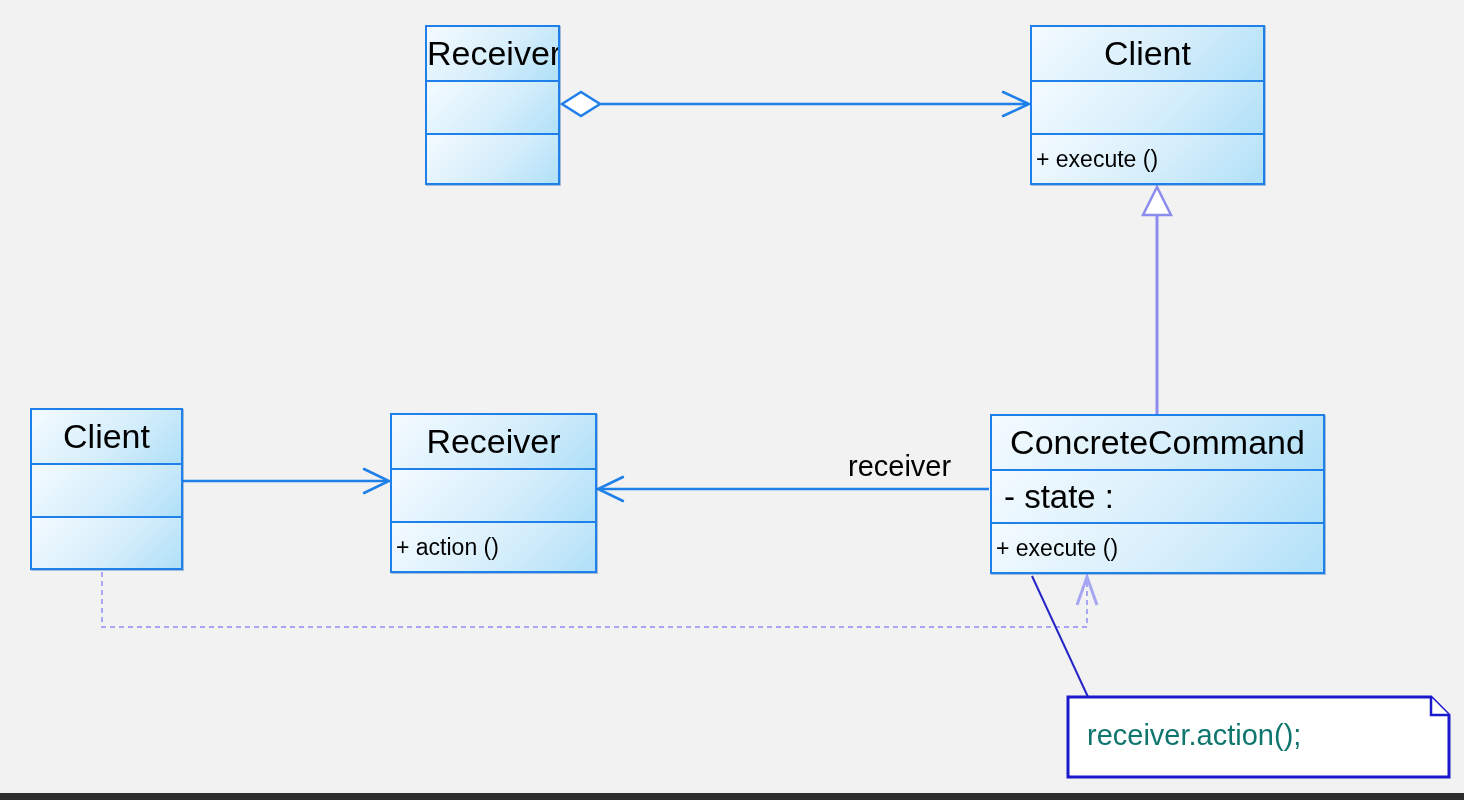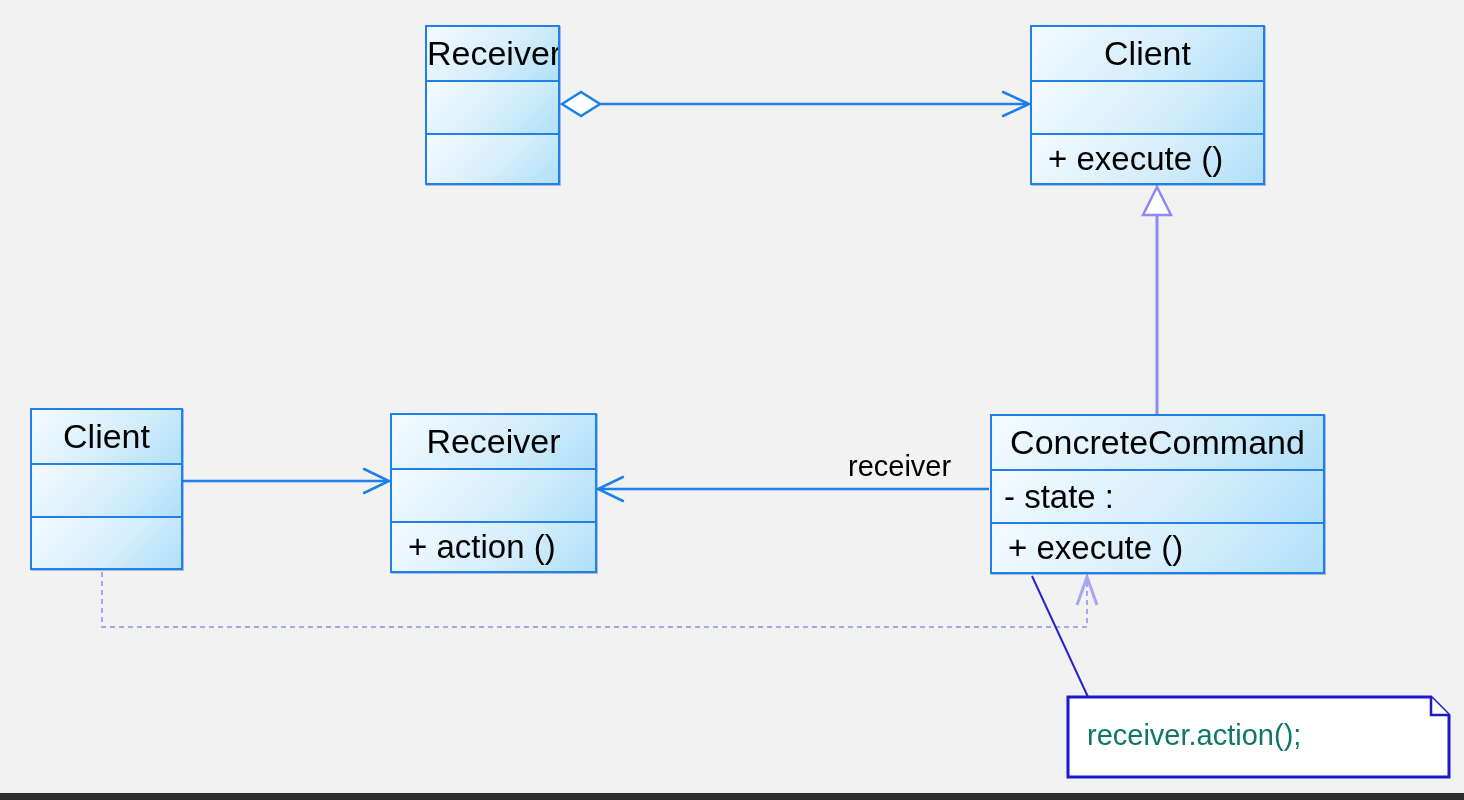--- a/index.html
+++ b/index.html
@@ -37,22 +37,22 @@
   }
   .compartment.attrs{
     height:53px;line-height:51px;
     border-top:2px solid var(--class-border,#1e80e8);
     font-size:33px;
     padding-left:12px;
   }
   .compartment.ops{
     flex:1;line-height:48px;
     border-top:2px solid var(--class-border,#1e80e8);
-    font-size:33px;
-    padding-left:16px;
+    font-size:23px;
+    padding-left:4px;
   }
   .edge-label{
     position:absolute;
     font-size:29px;color:#000;
     white-space:nowrap;
   }
   .note-text{
     position:absolute;
     font-size:29px;color:#0f766e;
     white-space:nowrap;

